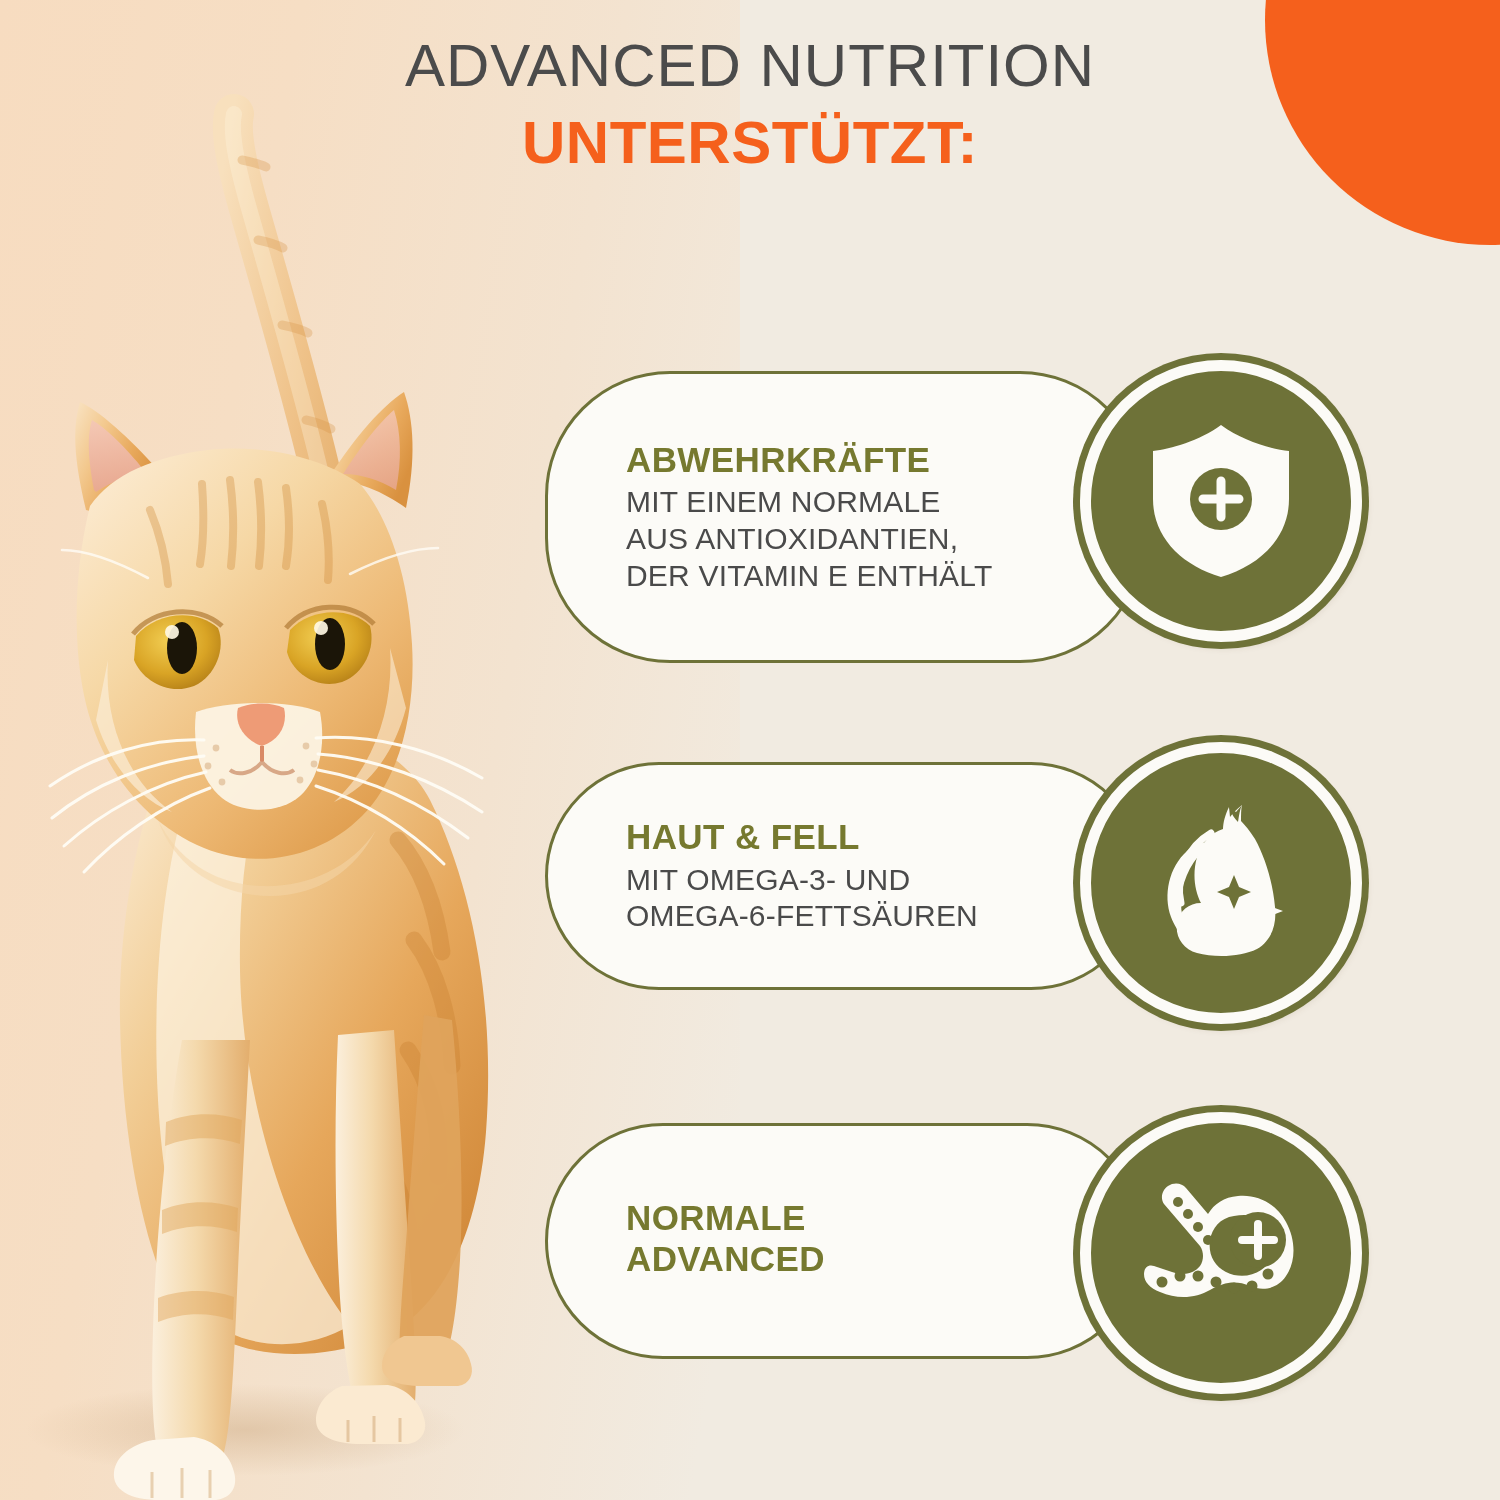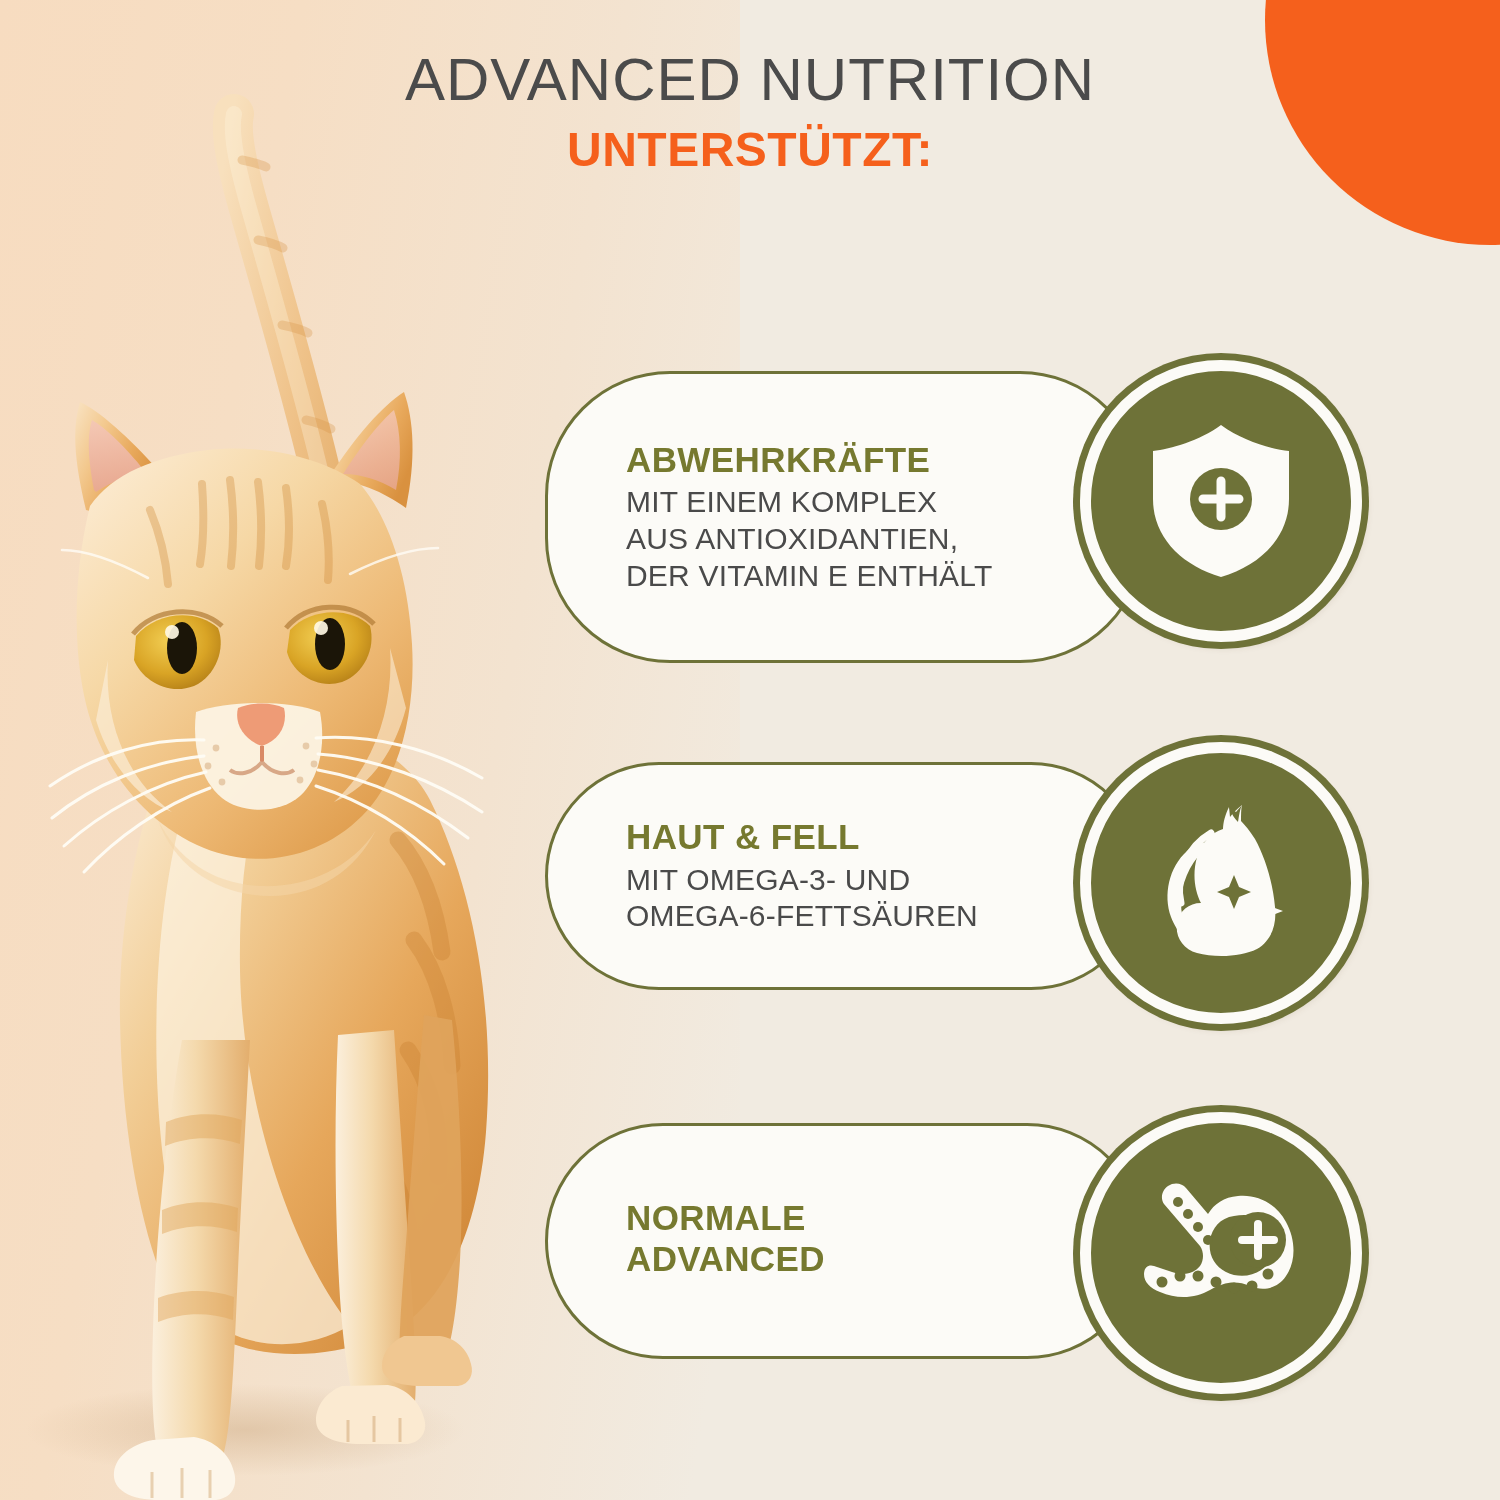--- a/index.html
+++ b/index.html
@@ -33,30 +33,30 @@
   .corner-blob {
     position:absolute;
     top:-205px; left:1265px;
     width:450px; height:450px;
     border-radius:50%;
     background:#F5601C;
   }
 
   
   .header {
-    position:absolute; top:48px; left:0; width:1500px;
+    position:absolute; top:34px; left:0; width:1500px;
     text-align:center; z-index:6;
   }
   .title-1 {
     font-size:60px; font-weight:400; letter-spacing:1px;
     color:#4B4B4B; line-height:1.08;
     white-space:nowrap;
   }
   .title-2 {
-    font-size:48px; font-weight:700; letter-spacing:0.5px;
+    font-size:60px; font-weight:700; letter-spacing:0.5px;
     color:#F5601C; line-height:1.12; margin-top:10px;
     white-space:nowrap;
   }
 
   
   .cat-wrap {
     position:absolute; left:0; top:0; width:640px; height:1500px;
     z-index:3; overflow:hidden;
   }
   .cat-svg { position:absolute; left:-10px; top:40px; }
@@ -334,21 +334,21 @@
       <path d="M168 780 C 184 826 228 856 280 856 C 328 856 366 830 386 790
                C 360 830 314 848 270 846 C 224 844 188 820 168 780 Z" fill="#F4D6A8" opacity="0.55"></path>
     </svg>
   </div>
 
   <div class="features">
 
     <div class="feature f1">
       <div class="card">
         <div class="card-title">ABWEHRKRÄFTE</div>
-        <div class="card-body">MIT EINEM KOMPLEX
+        <div class="card-body">MIT EINEM NORMALE
 AUS ANTIOXIDANTIEN,
 DER VITAMIN E ENTHÄLT</div>
       </div>
       <div class="badge">
         <svg width="152" height="160" viewBox="0 0 152 160">
           <path d="M76 4 C 54 20 26 28 8 30 L 8 78 C 8 116 36 144 76 156
                    C 116 144 144 116 144 78 L 144 30 C 126 28 98 20 76 4 Z" fill="#FCFBF7"></path>
           <circle cx="76" cy="78" r="31" fill="#6E7238"></circle>
           <path d="M76 60 L 76 96 M58 78 L 94 78" stroke="#FCFBF7" stroke-width="9" stroke-linecap="round"></path>
         </svg>

